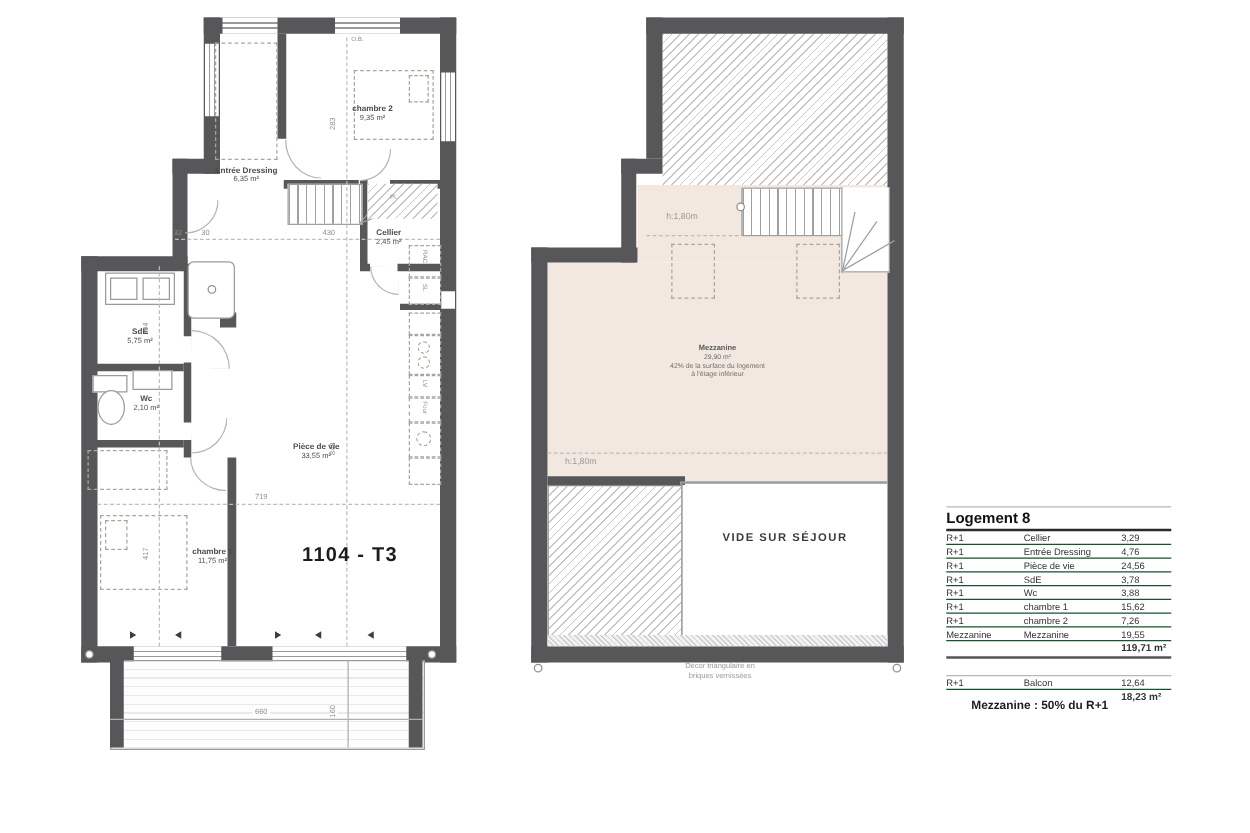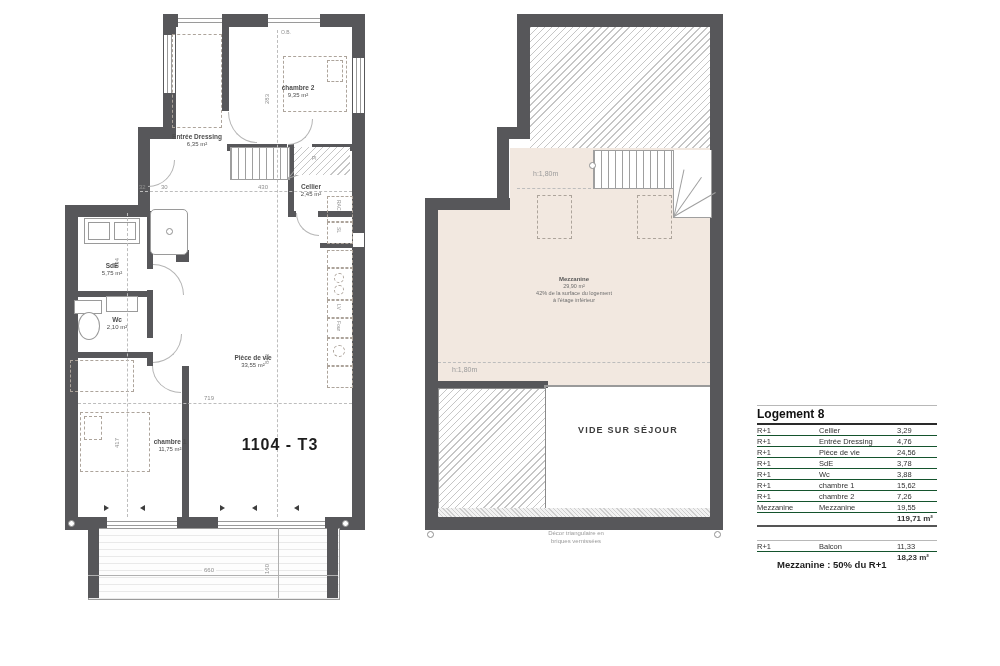--- a/index.html
+++ b/index.html
@@ -289,21 +289,21 @@
     </div>
     <div class="t-total">
       <span class="c1"></span>
       <span class="c2"></span>
       <span class="c3">119,71 m²</span>
     </div>
     <div class="t-spacer"></div>
     <div class="t-row">
       <span class="c1">R+1</span>
       <span class="c2">Balcon</span>
-      <span class="c3">11,33</span>
+      <span class="c3">12,64</span>
     </div>
     <div class="t-total2">
       <span class="c1"></span>
       <span class="c2"></span>
       <span class="c3">18,23 m²</span>
     </div>
   </div>
   <div class="t-note" style="left:777px;top:559px">Mezzanine : 50% du R+1</div>
 
 </div>

